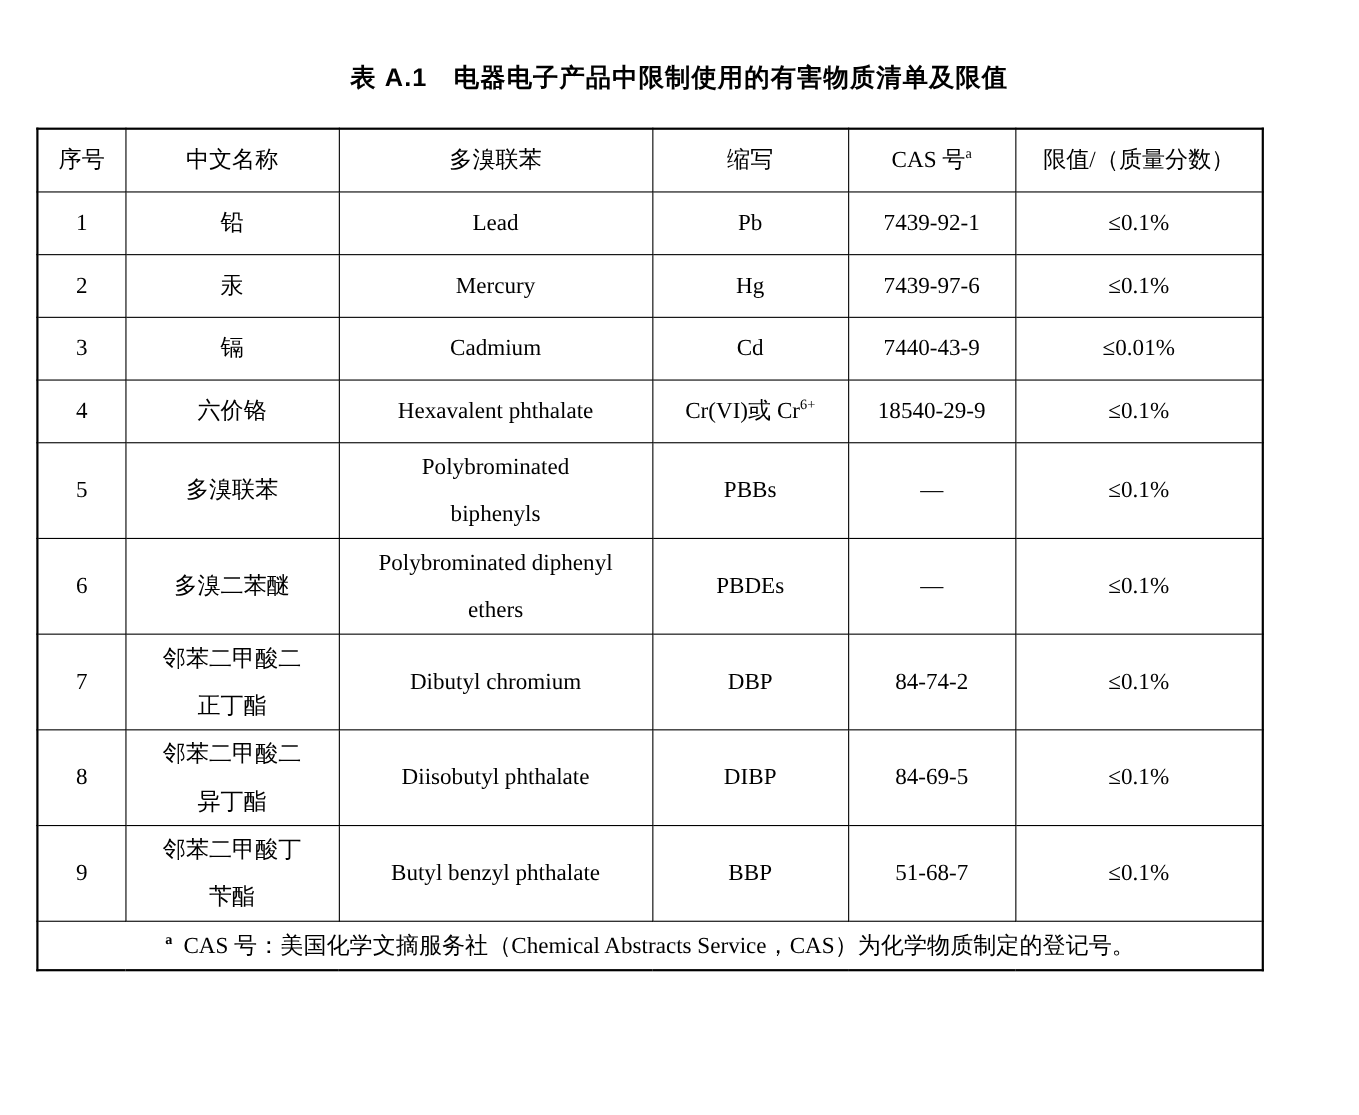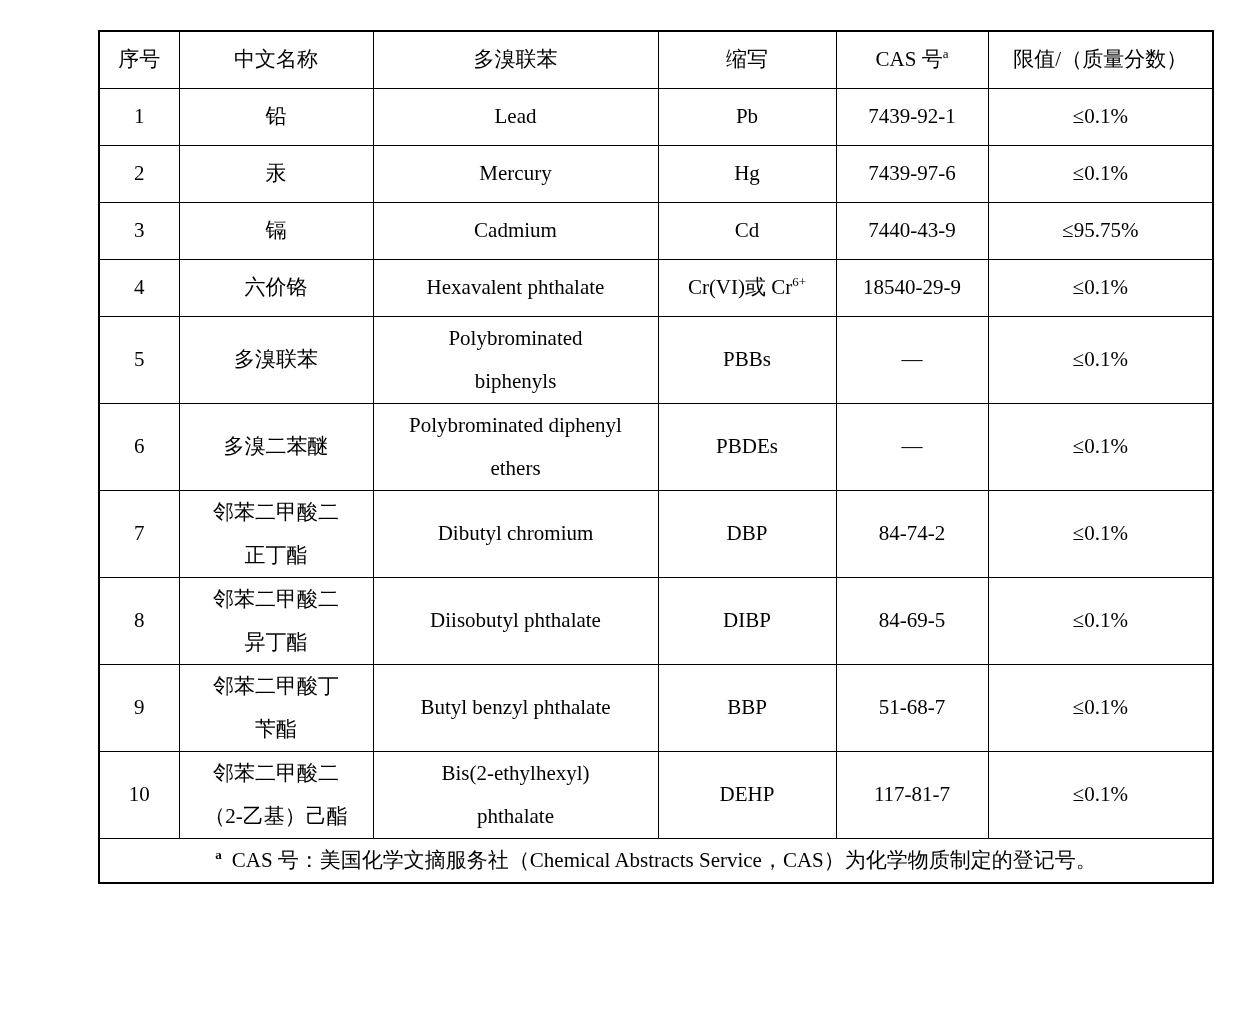--- a/index.html
+++ b/index.html
@@ -23,21 +23,21 @@
     font-family: "Liberation Sans", "DejaVu Sans", sans-serif;
     font-weight: bold;
     font-size: 23px;
     letter-spacing: 1px;
     line-height: 32px;
   }
   table.substances {
     border-collapse: collapse;
     table-layout: fixed;
     width: 1114px;
-    margin-left: 98px;
+    margin-left: 33px;
     margin-top: 30px;
     border: 2.5px solid #000000;
     padding-left: 40px;
   }
   table.substances th,
   table.substances td {
     border: 1.5px solid #000000;
     text-align: center;
     vertical-align: middle;
     font-size: 21px;
@@ -70,20 +70,21 @@
   td.footnote-cell sup {
     font-weight: bold;
     margin-right: 10px;
   }
 </style>
 </head>
 <body>
 
 <div class="page">
 
+  <div class="doc-title">表 A.1　电器电子产品中限制使用的有害物质清单及限值</div>
 
   <table class="substances">
     <colgroup>
       <col class="c-seq">
         <col class="c-cn">
         <col class="c-en">
       <col class="c-abbr">
         <col class="c-cas">
         <col class="c-limit">
     </colgroup>
@@ -114,21 +115,21 @@
           <td>Hg</td>
           <td>7439-97-6</td>
           <td>≤0.1%</td>
         </tr>
         <tr>
           <td>3</td>
           <td>镉</td>
           <td>Cadmium</td>
           <td>Cd</td>
           <td>7440-43-9</td>
-          <td>≤95.75%</td>
+          <td>≤0.01%</td>
         </tr>
         <tr>
           <td>4</td>
           <td>六价铬</td>
           <td>Hexavalent phthalate</td>
           <td>Cr(VI)或 Cr<sup>6+</sup></td>
           <td>18540-29-9</td>
           <td>≤0.1%</td>
         </tr>
         <tr>
@@ -164,28 +165,20 @@
           <td>≤0.1%</td>
         </tr>
         <tr>
           <td>9</td>
           <td>邻苯二甲酸丁<br>苄酯</td>
           <td>Butyl benzyl phthalate</td>
           <td>BBP</td>
           <td>51-68-7</td>
           <td>≤0.1%</td>
         </tr>
-        <tr>
-          <td>10</td>
-          <td>邻苯二甲酸二<br>（2-乙基）己酯</td>
-          <td>Bis(2-ethylhexyl)<br>phthalate</td>
-          <td>DEHP</td>
-          <td>117-81-7</td>
-          <td>≤0.1%</td>
-        </tr>
       </tbody>
     <tfoot>
       <tr>
         <td class="footnote-cell" colspan="6">
           <sup>a</sup><span>CAS 号：美国化学文摘服务社（Chemical Abstracts Service，CAS）为化学物质制定的登记号。</span>
         </td>
       </tr>
     </tfoot>
   </table>
 

